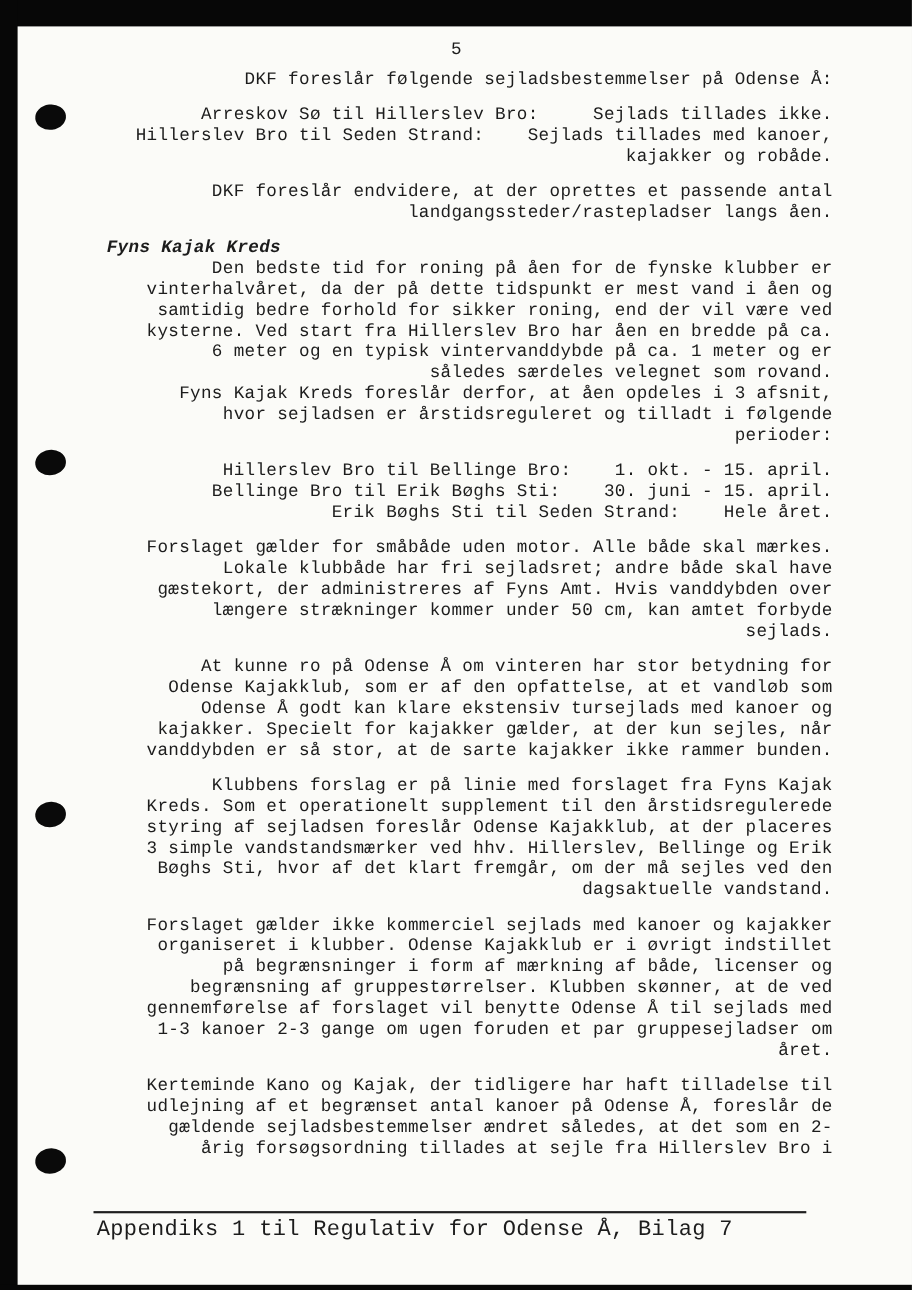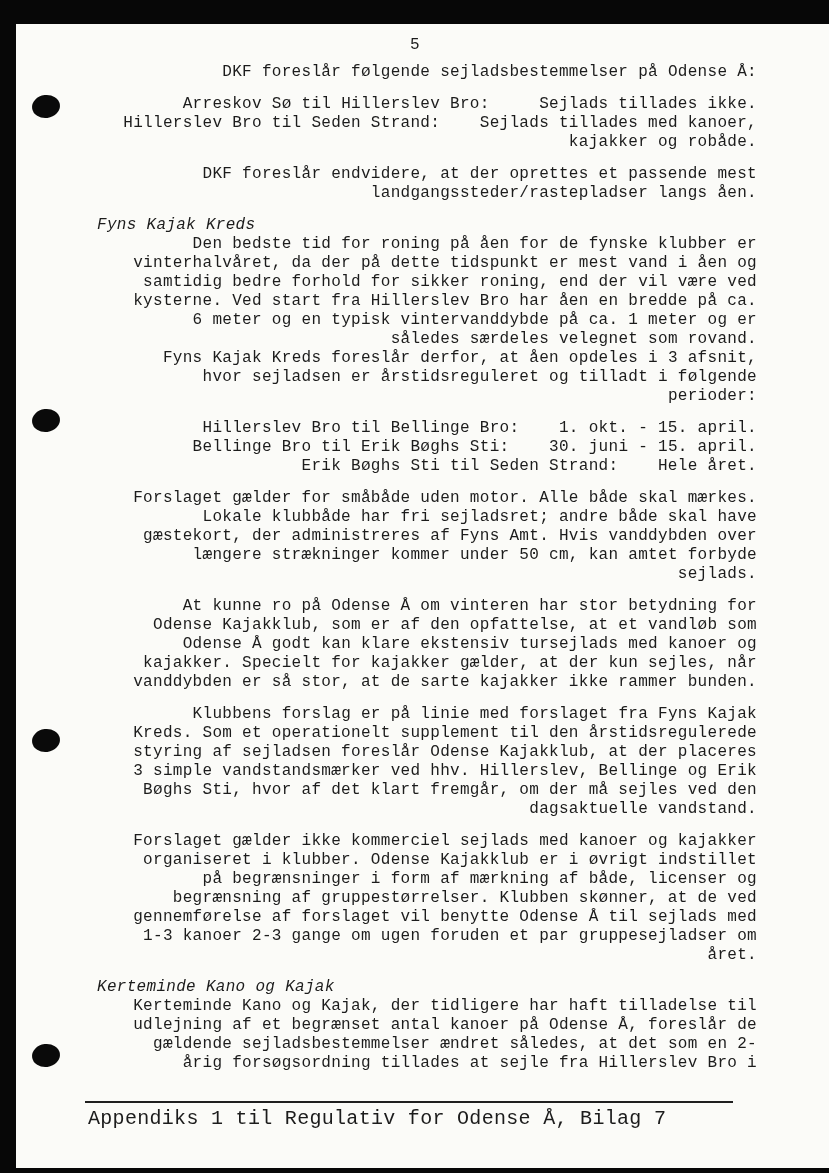--- a/index.html
+++ b/index.html
@@ -65,21 +65,21 @@
     width: 636px;
     text-align: center;
     margin: 0 0 8px 0;
   }
   .para {
     white-space: pre-wrap;
     margin: 0 0 13px 0;
     text-align: right;
   }
   .heading {
-    font-weight: normal;
+    font-weight: bold;
     font-style: italic;
     margin: 0;
     white-space: pre;
   }
   .footer {
     position: absolute;
     left: 85px; top: 1101px;
     width: 660px;
     color: #1c1c1c;
     font-size: 20px;
@@ -103,21 +103,21 @@
 
   <div class="content">
     <div class="page-num">5</div>
 
     <div class="para">DKF foreslår følgende sejladsbestemmelser på Odense Å:</div>
 
     <div class="para">Arreskov Sø til Hillerslev Bro:     Sejlads tillades ikke.
 Hillerslev Bro til Seden Strand:    Sejlads tillades med kanoer,
                      kajakker og robåde.</div>
 
-    <div class="para">DKF foreslår endvidere, at der oprettes et passende mest
+    <div class="para">DKF foreslår endvidere, at der oprettes et passende antal
 landgangssteder/rastepladser langs åen.</div>
 
     <div class="heading">Fyns Kajak Kreds</div>
     <div class="para">Den bedste tid for roning på åen for de fynske klubber er
 vinterhalvåret, da der på dette tidspunkt er mest vand i åen og
 samtidig bedre forhold for sikker roning, end der vil være ved
 kysterne. Ved start fra Hillerslev Bro har åen en bredde på ca.
 6 meter og en typisk vintervanddybde på ca. 1 meter og er
 således særdeles velegnet som rovand.
 Fyns Kajak Kreds foreslår derfor, at åen opdeles i 3 afsnit,
@@ -148,21 +148,20 @@
 dagsaktuelle vandstand.</div>
 
     <div class="para">Forslaget gælder ikke kommerciel sejlads med kanoer og kajakker
 organiseret i klubber. Odense Kajakklub er i øvrigt indstillet
 på begrænsninger i form af mærkning af både, licenser og
 begrænsning af gruppestørrelser. Klubben skønner, at de ved
 gennemførelse af forslaget vil benytte Odense Å til sejlads med
 1-3 kanoer 2-3 gange om ugen foruden et par gruppesejladser om
 året.</div>
 
-    <div class="heading">Kerteminde Kano og Kajak</div>
     <div class="para">Kerteminde Kano og Kajak, der tidligere har haft tilladelse til
 udlejning af et begrænset antal kanoer på Odense Å, foreslår de
 gældende sejladsbestemmelser ændret således, at det som en 2-
 årig forsøgsordning tillades at sejle fra Hillerslev Bro i</div>
   </div>
 
   <div class="footer">
     <div class="footer-rule"></div>
     <div class="footer-text">Appendiks 1 til Regulativ for Odense Å, Bilag 7</div>
   </div>

